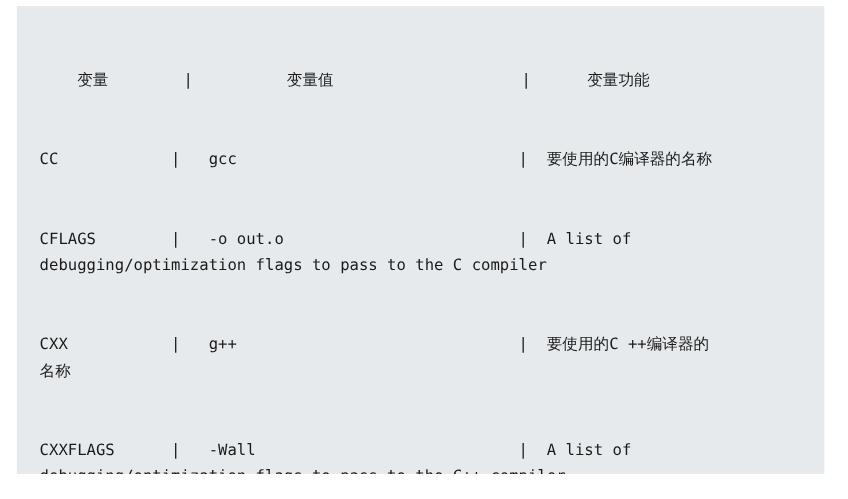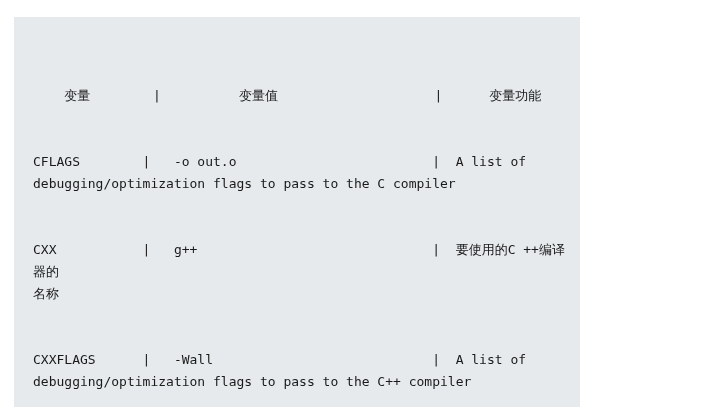--- a/index.html
+++ b/index.html
@@ -15,26 +15,26 @@
     overflow: hidden;
   }
   #app {
     position: relative;
     width: 707px;
     height: 416px;
   }
   .table-panel {
     position: absolute;
     left: 14px;
-    top: 17px;
-    width: 566px;
+    top: 5px;
+    width: 673px;
     height: 390px;
     background: #e6eaed;
     box-sizing: border-box;
-    padding: 24px 0 0 0;
+    padding: 8px 0 0 0;
     overflow: hidden;
   }
   .env-table {
     font-family: "DejaVu Sans Mono", "Liberation Mono", monospace;
     font-size: 13px;
     line-height: 22px;
     color: #1a1a1a;
     white-space: pre-wrap;
     word-break: break-word;
     margin: 0;
@@ -51,20 +51,21 @@
   }
 </style>
 </head>
 <body>
 
 <div id="app">
 
   <div class="table-panel">
     <div class="env-table">
       <div class="env-header">    变量        |          变量值                    |      变量功能</div>
+      <div class="env-row">CC            |   gcc                              |  要使用的C编译器的名称</div>
       <div class="env-row">CFLAGS        |   -o out.o                         |  A list of
 debugging/optimization flags to pass to the C compiler</div>
       <div class="env-row">CXX           |   g++                              |  要使用的C ++编译器的
 名称</div>
       <div class="env-row">CXXFLAGS      |   -Wall                            |  A list of
 debugging/optimization flags to pass to the C++ compiler</div>
       
       
       
       

